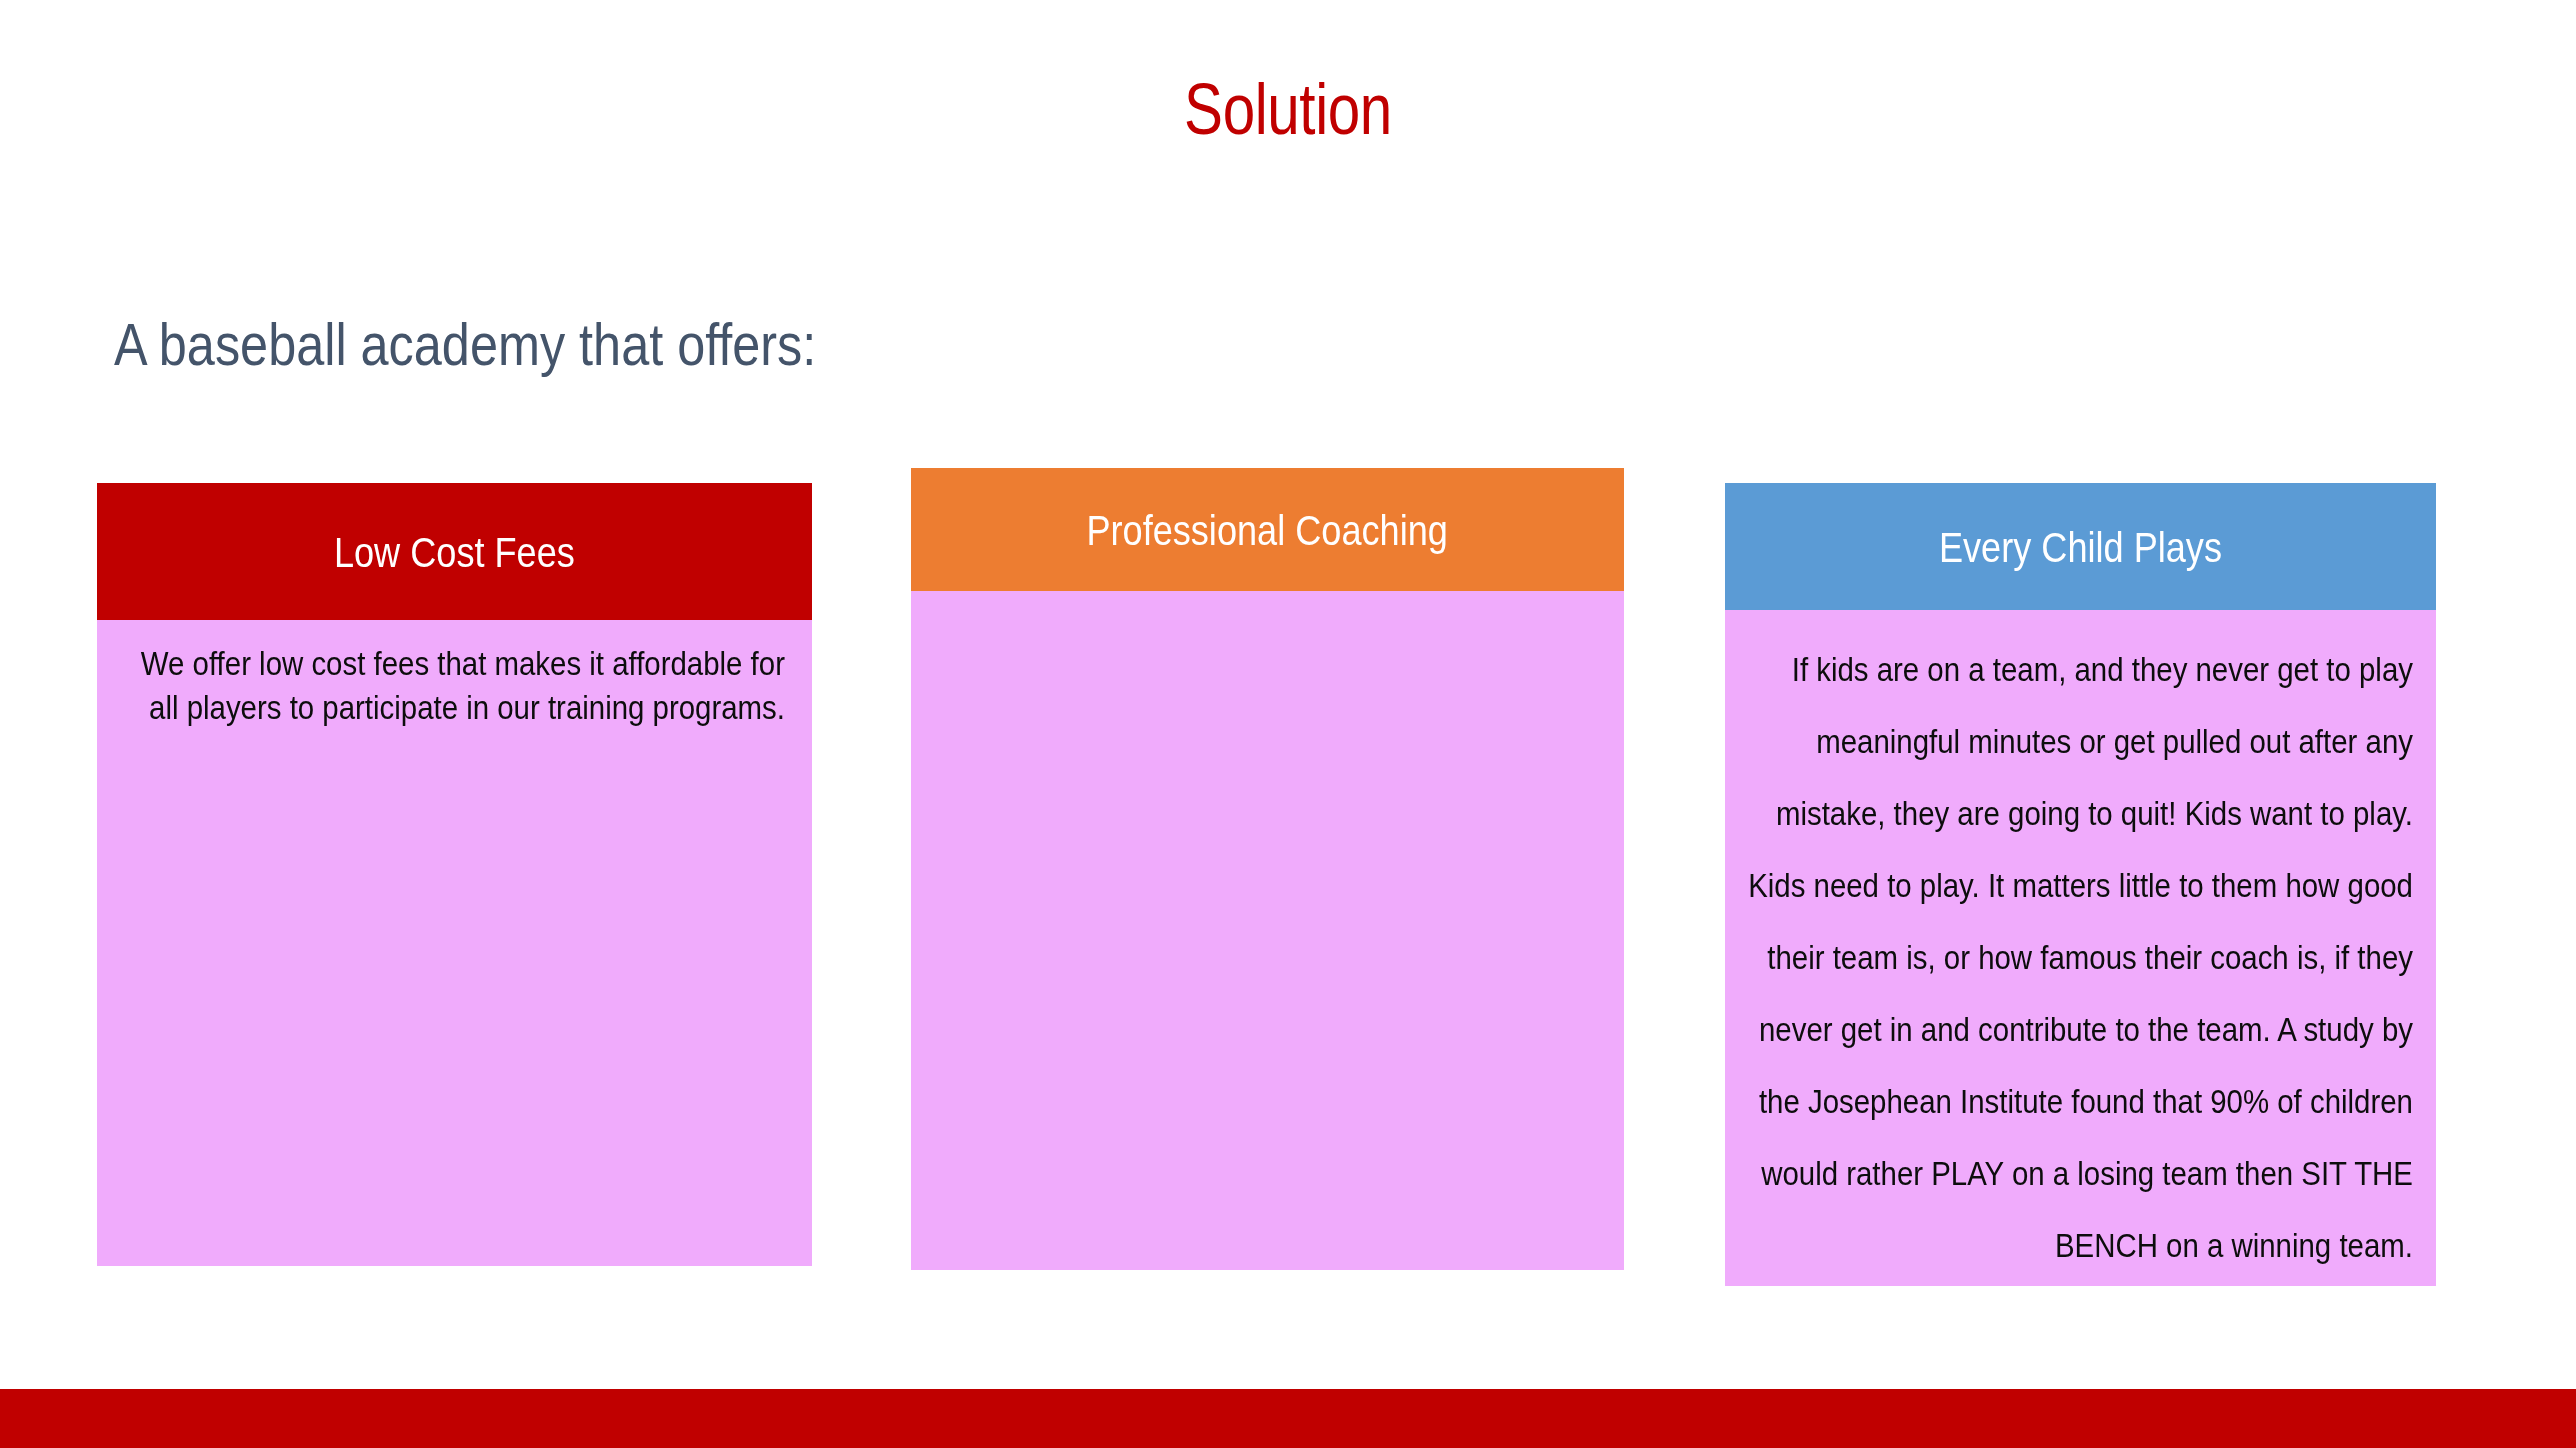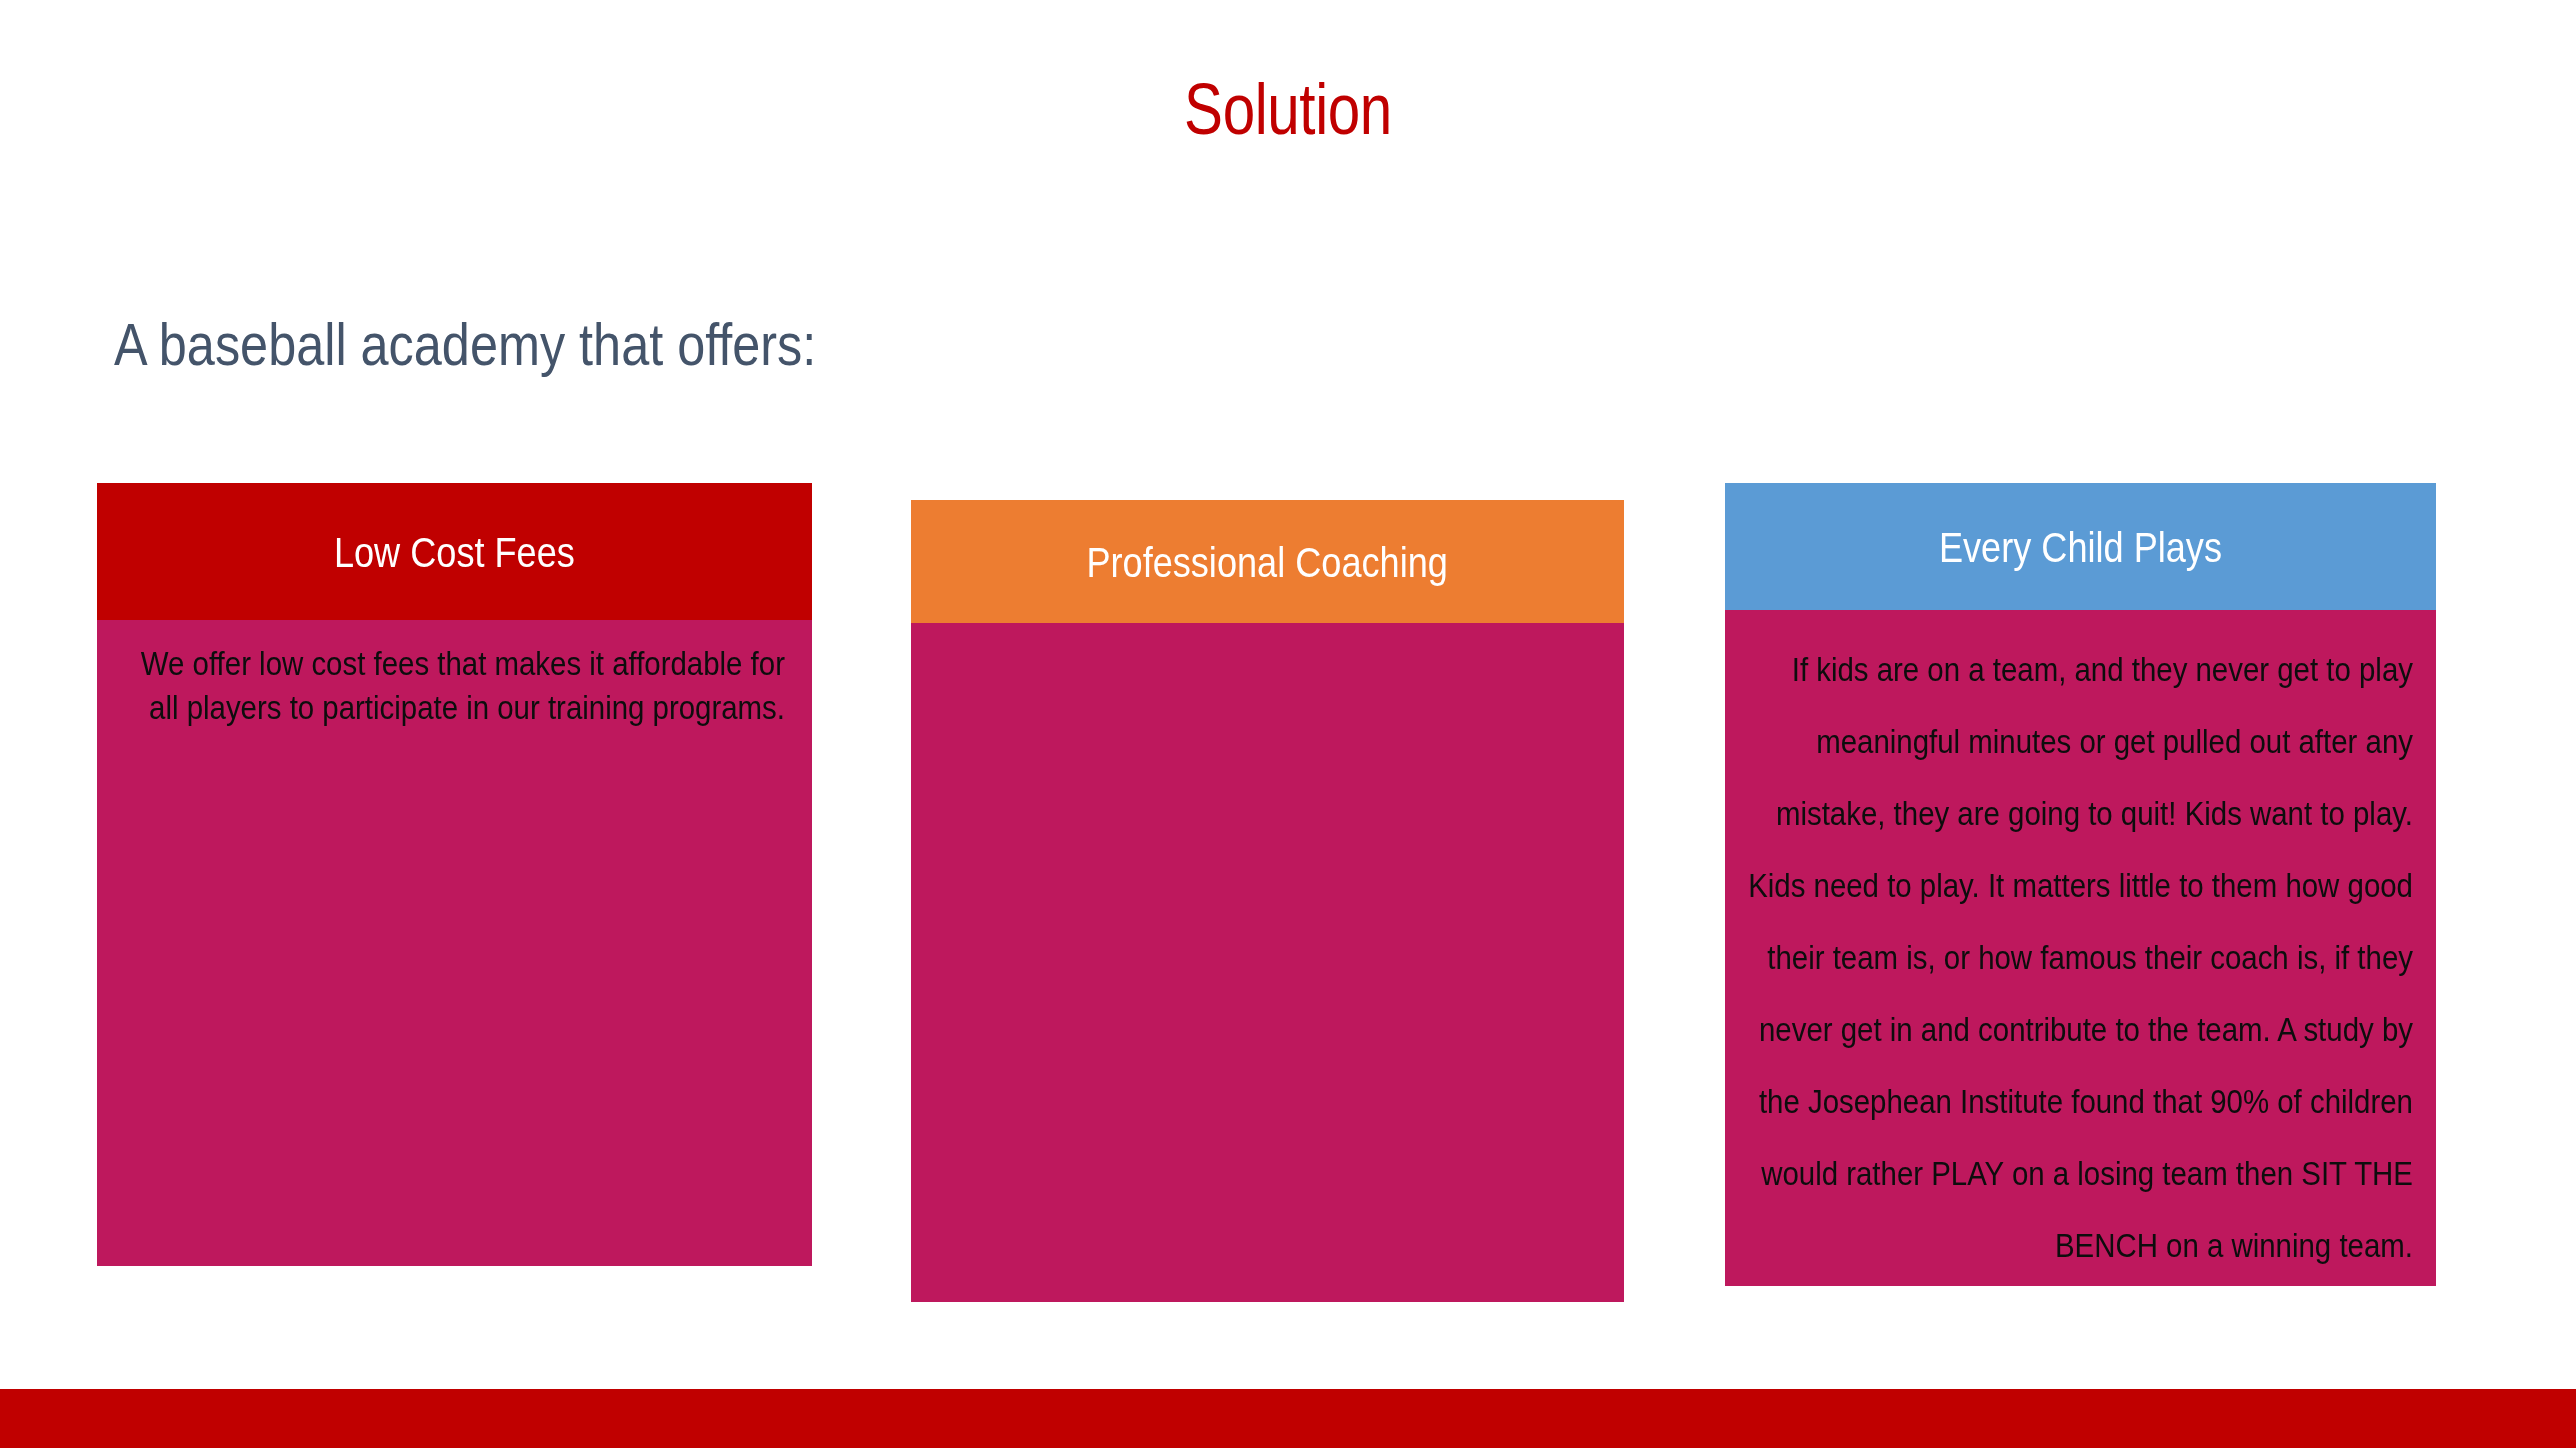--- a/index.html
+++ b/index.html
@@ -54,21 +54,21 @@
     font-weight: 400;
     letter-spacing: 0px;
     transform: scaleX(0.84);
     transform-origin: left top;
     white-space: nowrap;
   }
 
   
   .card {
     position: absolute;
-    background: #be185d;
+    background: #f0abfc;
   }
   .card-header {
     position: absolute;
     left: 0;
     top: 0;
     width: 100%;
     display: flex;
     align-items: center;
     justify-content: center;
     box-sizing: border-box;
@@ -112,21 +112,21 @@
   }
   #card-low-cost-fees .card-body {
     top: 137px;
     padding: 21px 27px 0 27px;
     line-height: 44px;
   }
 
   
   #card-professional-coaching {
     left: 911px;
-    top: 500px;
+    top: 468px;
     width: 713px;
     height: 802px;
   }
   #card-professional-coaching .card-header {
     height: 123px;
     background: #ED7D31;
   }
   #card-professional-coaching .card-body {
     top: 123px;
     padding: 26px 24px 0 24px;

